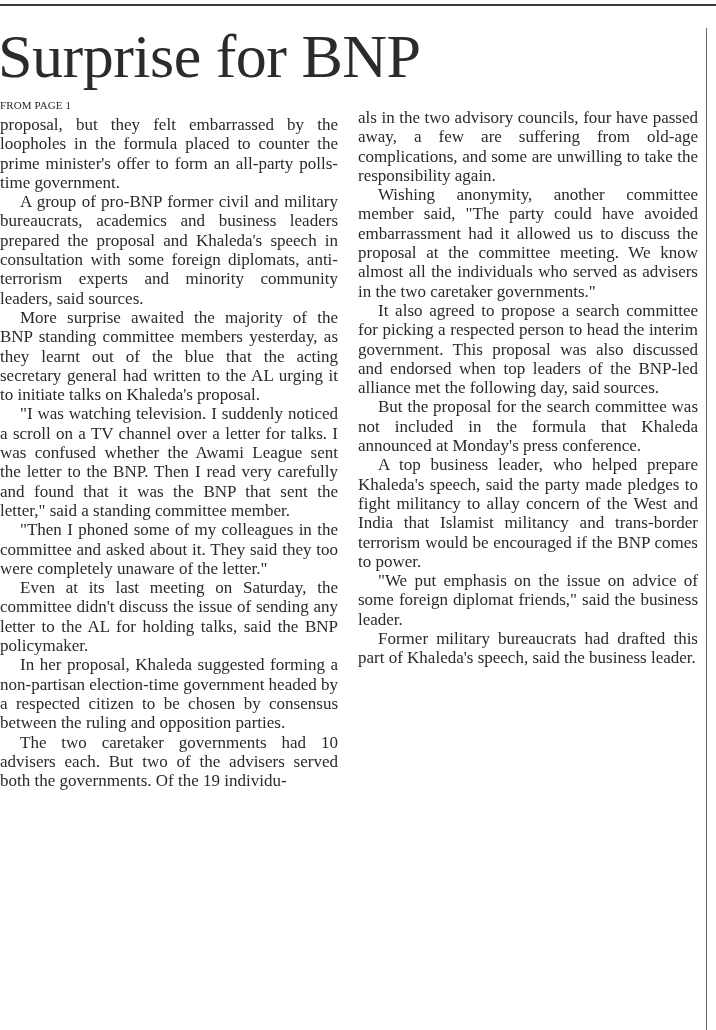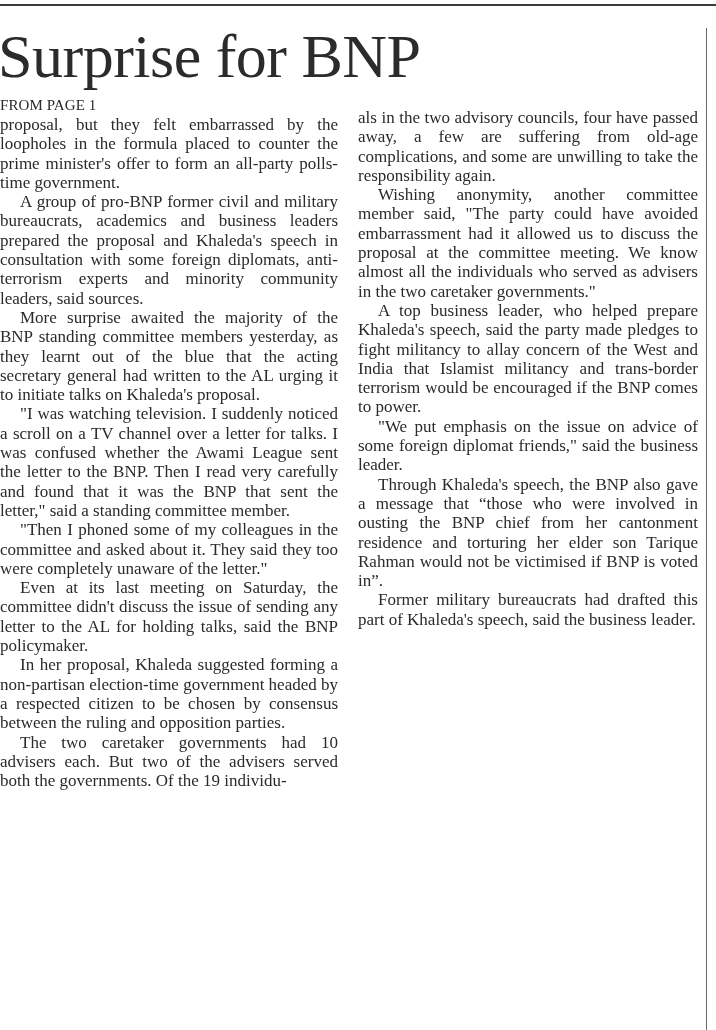--- a/index.html
+++ b/index.html
@@ -11,21 +11,21 @@
   .top-rule { position: absolute; left: 0; top: 4px; width: 716px; height: 2px; background: #3a3a3a; }
   .side-rule { position: absolute; left: 706px; top: 28px; width: 1px; height: 1002px; background: #6a6a6a; }
   .headline {
     position: absolute; left: -2px; top: 16px; margin: 0;
     font-family: "Liberation Serif", "DejaVu Serif", serif;
     font-weight: normal; font-size: 62px; line-height: 80px; color: #2b2b2b;
     letter-spacing: -0.5px;
   }
   .kicker {
     position: absolute; left: 0; top: 99px;
-    font-family: "Liberation Serif", serif; font-size: 15px; line-height: 13px; color: #2a2a2a;
+    font-family: "Liberation Serif", serif; font-size: 11px; line-height: 13px; color: #2a2a2a;
     letter-spacing: 0.1px;
   }
   .col {
     position: absolute; top: 107px;
     font-family: "Liberation Serif", "DejaVu Serif", serif;
     font-size: 17px; line-height: 19.3px; text-align: justify;
     hyphens: manual;
   }
   .col-left { left: 0; width: 338px; top: 115px; font-family: Liberation Serif, serif; }
   .col-right { left: 358px; width: 340px; top: 108px; }
@@ -49,17 +49,18 @@
   <p>"I was watching television. I suddenly noticed a scroll on a TV channel over a letter for talks. I was confused whether the Awami League sent the letter to the BNP. Then I read very carefully and found that it was the BNP that sent the letter," said a standing committee member.</p>
   <p>"Then I phoned some of my colleagues in the committee and asked about it. They said they too were completely unaware of the letter."</p>
   <p>Even at its last meeting on Saturday, the committee didn't discuss the issue of sending any letter to the AL for holding talks, said the BNP policymaker.</p>
   <p>In her proposal, Khaleda suggested forming a non-partisan election-time government headed by a respected citizen to be chosen by consensus between the ruling and opposition parties.</p>
   <p>The two caretaker governments had 10 advisers each. But two of the advisers served both the governments. Of the 19 individu-</p>
 </div>
 
 <div class="col col-right">
   <p class="cont">als in the two advisory councils, four have passed away, a few are suffering from old-age complications, and some are unwilling to take the responsibility again.</p>
   <p>Wishing anonymity, another committee member said, "The party could have avoided embarrassment had it allowed us to discuss the proposal at the committee meeting. We know almost all the individuals who served as advisers in the two caretaker governments."</p>
+  <p>It also agreed to propose a search committee for picking a respected person to head the interim government. This proposal was also discussed and endorsed when top leaders of the BNP-led alliance met the following day, said sources.</p>
+  <p>But the proposal for the search committee was not included in the formula that Khaleda announced at Monday's press conference.</p>
   <p>A top business leader, who helped prepare Khaleda's speech, said the party made pledges to fight militancy to allay concern of the West and India that Islamist militancy and trans-border terrorism would be encouraged if the BNP comes to power.</p>
   <p>"We put emphasis on the issue on advice of some foreign diplomat friends," said the business leader.</p>
-  <p>Through Khaleda's speech, the BNP also gave a message that “those who were involved in ousting the BNP chief from her cantonment residence and torturing her elder son Tarique Rahman would not be victimised if BNP is voted in”.</p>
   <p>Former military bureaucrats had drafted this part of Khaleda's speech, said the business leader.</p>
 </div>
 
 </body></html>

